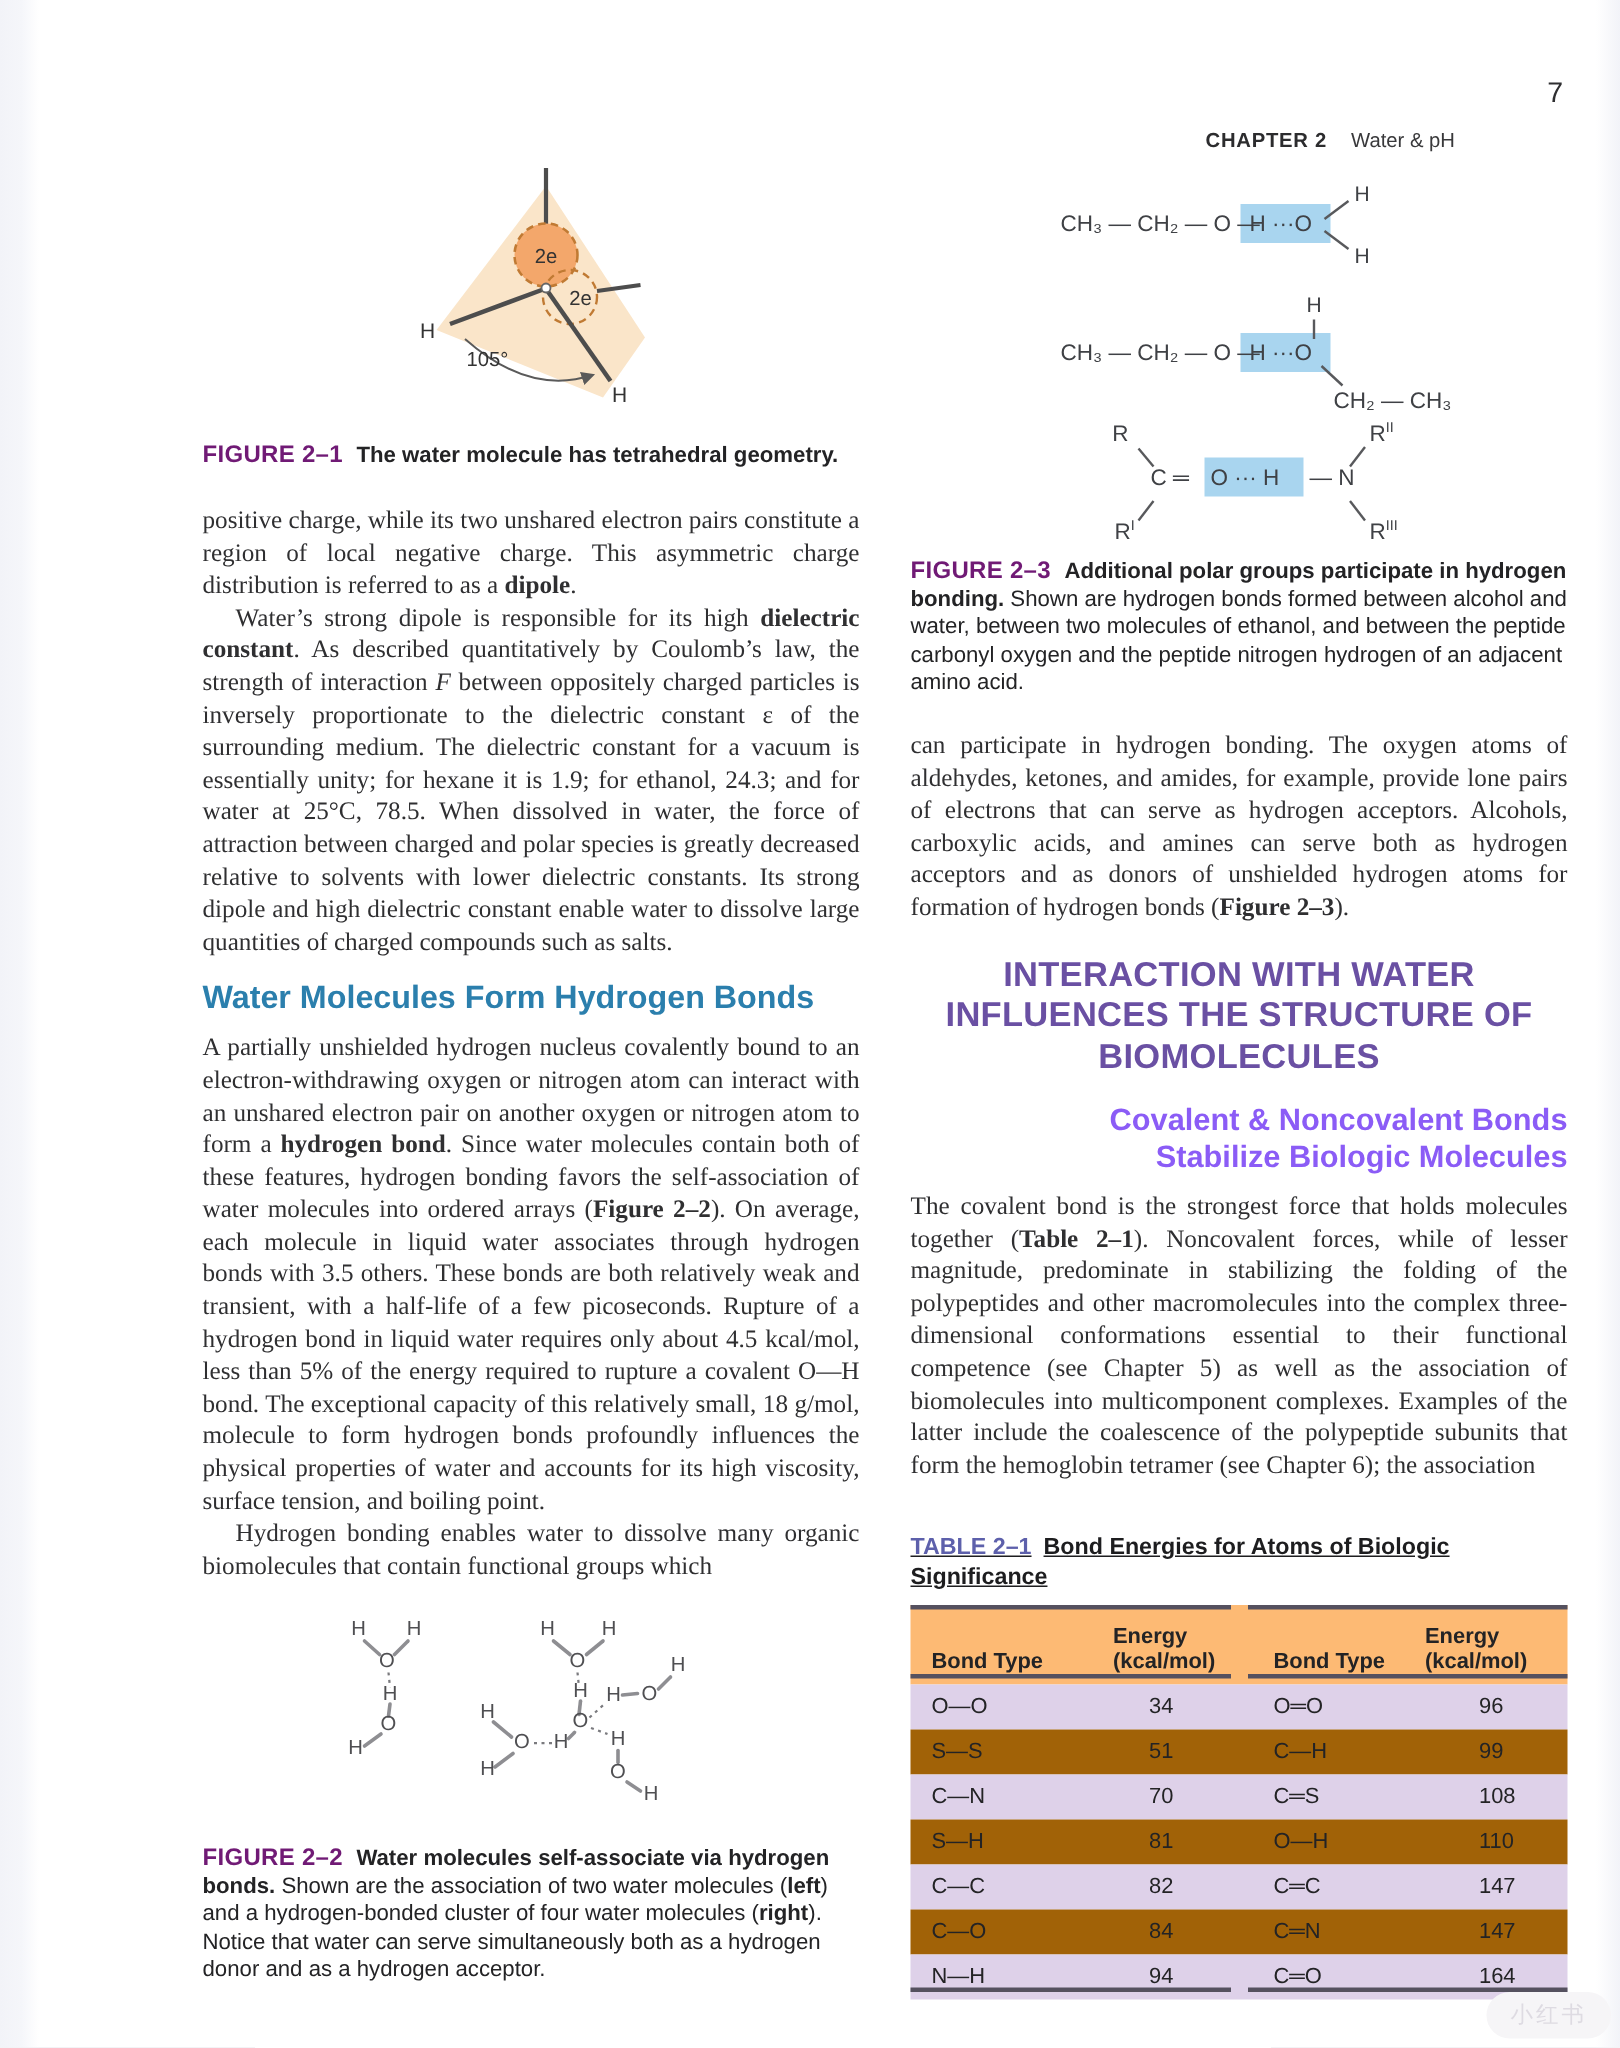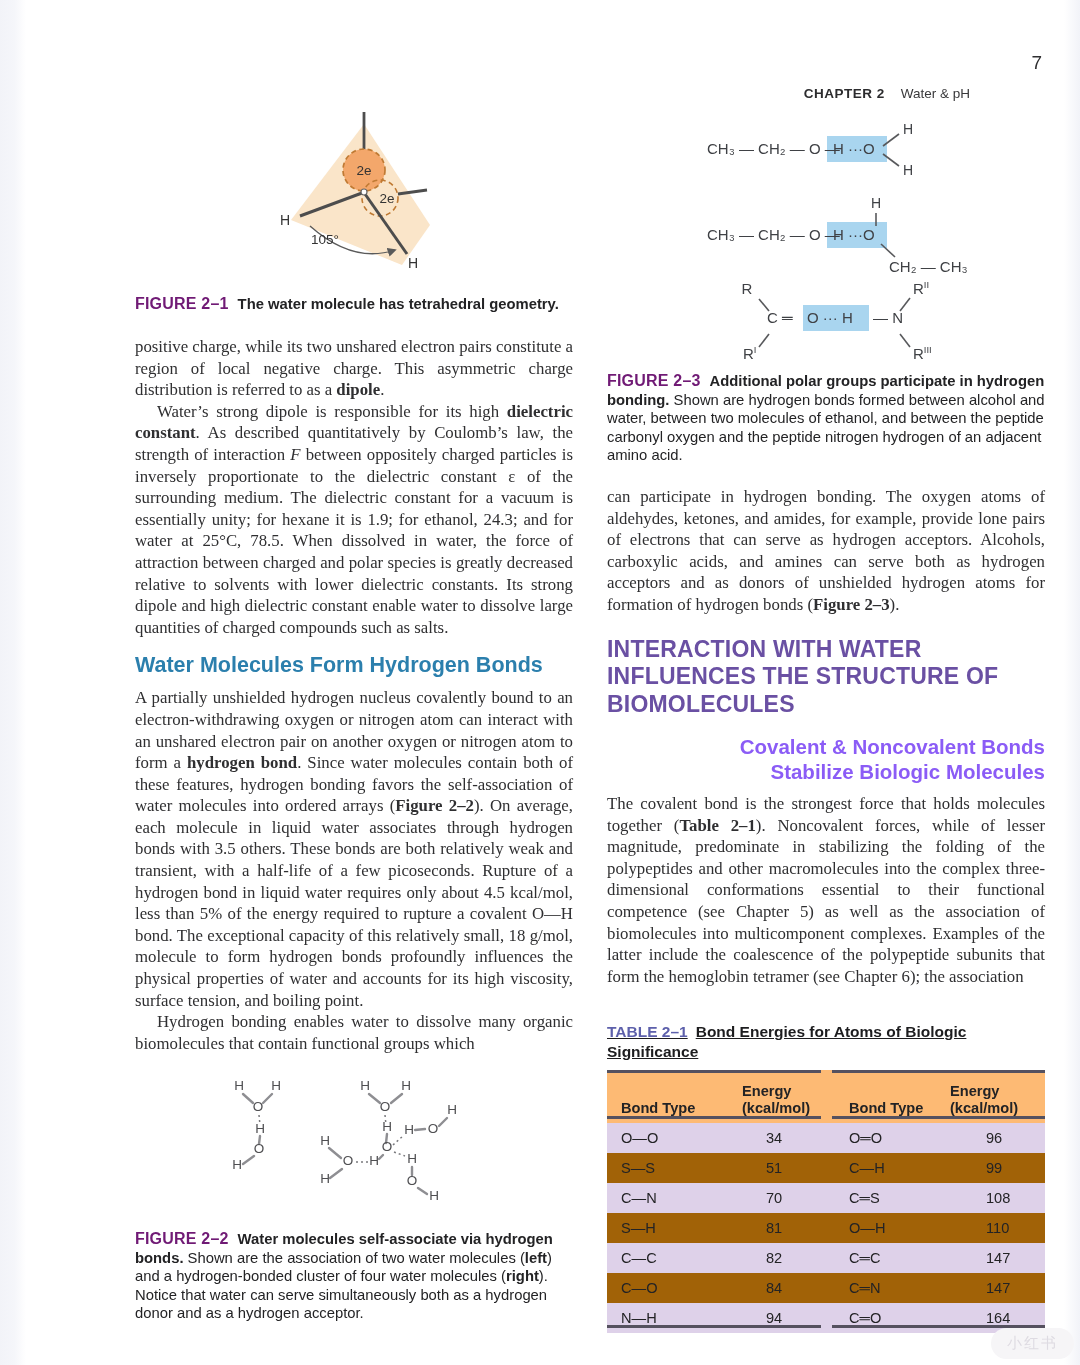--- a/index.html
+++ b/index.html
@@ -24,21 +24,21 @@
   
   .flow{position:absolute;left:0;width:438px;}
   .left-flow{top:336px;} .right-flow{top:486px;}
   .para{font-size:16.8px;line-height:21.6px;text-align:justify;margin:0;}
   .para.indent{text-indent:22px;}
   .seg-b{font-weight:bold;} .seg-i{font-style:italic;}
 
   .h-teal{font-family:"Liberation Sans",sans-serif;font-weight:bold;color:#2b7fad;
           font-size:21.5px;line-height:27px;margin:14px 0 8px 0;}
   .h-purple{font-family:"Liberation Sans",sans-serif;font-weight:bold;color:#6a50a3;
-            font-size:23px;line-height:27.5px;margin:20px 0 0 0;white-space:pre-line;letter-spacing:.2px;}
+            font-size:23px;line-height:27.5px;margin:20px 0 0 0;white-space:pre-line;letter-spacing:.2px;text-align:center;}
   .h-teal2{font-family:Liberation Sans, sans-serif;font-weight:bold;color:#8b5cf6;
            font-size:20.5px;line-height:25px;margin:16px 0 9px 0;white-space:pre-line;text-align:right;}
 
   
   .fig-caption{position:absolute;left:0;width:438px;font-family:"Liberation Sans",sans-serif;
                font-size:14.8px;line-height:18.6px;color:#232325;text-align:left;}
   .fig-label{color:#701a75;font-weight:bold;font-size:16px;letter-spacing:.2px;margin-right:9px;}
   .fig1-caption{top:295px;} .fig2-caption{top:1230px;} .fig3-caption{top:372px;}
 
   

